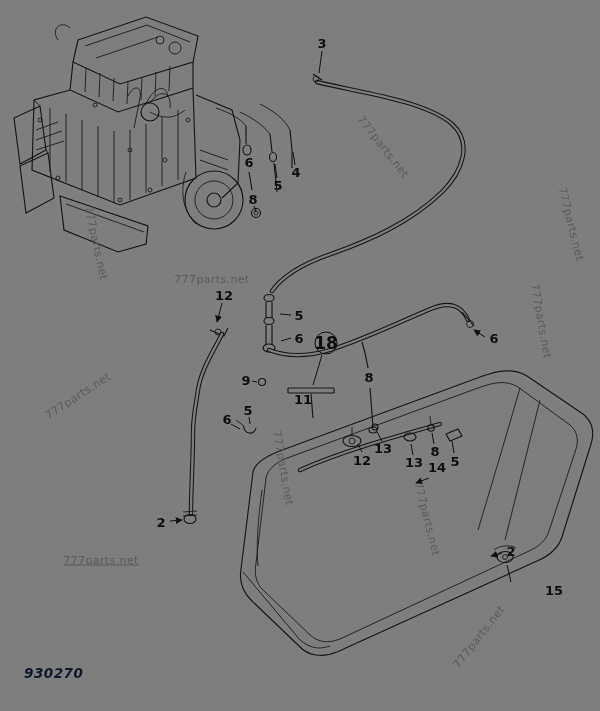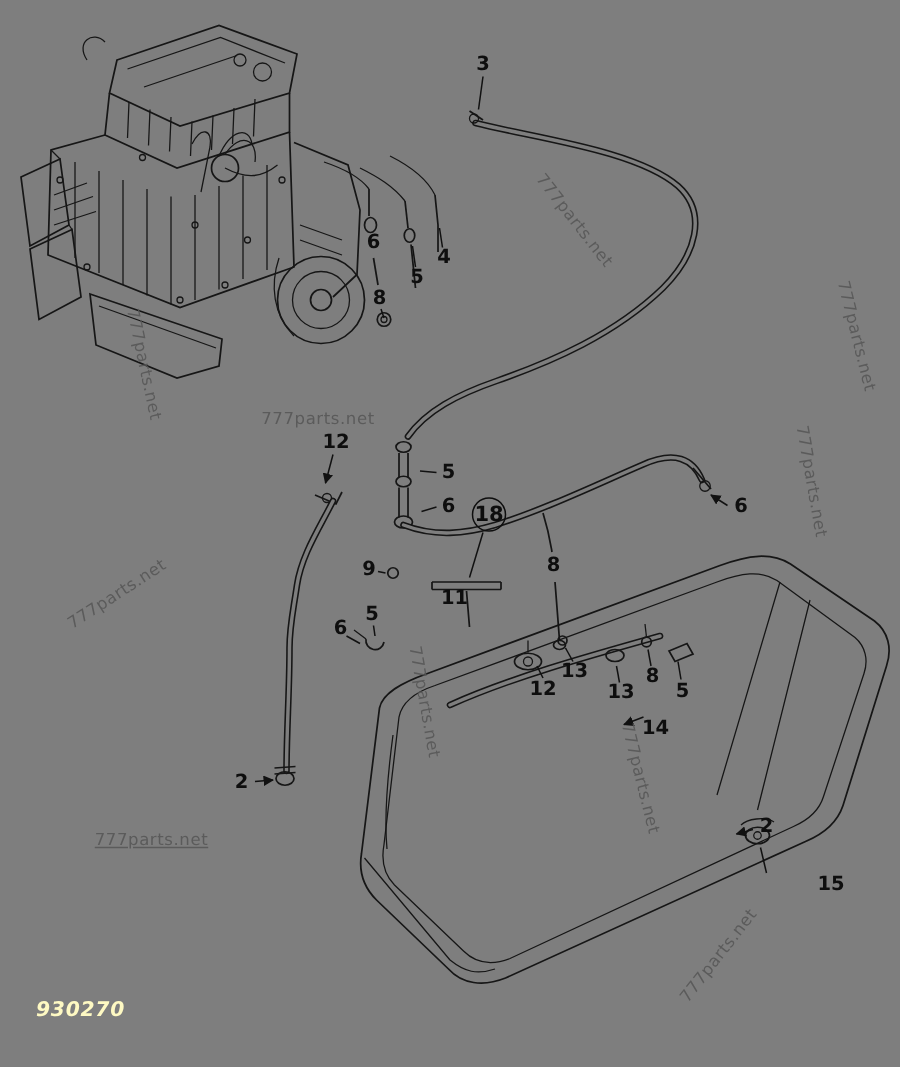--- a/index.html
+++ b/index.html
@@ -10,31 +10,31 @@
   .stage svg{position:absolute;left:0;top:0;}
   .layer{position:absolute;left:0;top:0;width:100%;height:100%;pointer-events:none;}
   .callout{
     position:absolute;transform:translate(-50%,-50%);
     font-family:"DejaVu Sans",sans-serif;font-weight:bold;font-size:13px;
     color:#0e0e0e;line-height:1;white-space:nowrap;
   }
   .callout.circled{
     border:1.6px solid #0e0e0e;border-radius:50%;
     width:21px;height:21px;display:flex;align-items:center;justify-content:center;
-    font-size:14px;
+    font-size:17px;
   }
   .wm{
     position:absolute;font-family:"DejaVu Sans",sans-serif;font-size:11px;
     white-space:nowrap;opacity:0.88;letter-spacing:0.4px;
   }
   .wm.underline{text-decoration:underline;}
   .fig-number{
     position:absolute;left:24px;top:665px;
     font-family:"DejaVu Sans",sans-serif;font-weight:bold;font-size:13.5px;
-    color:#fef9c3;letter-spacing:0.5px;font-style:italic;
+    color:#0f172a;letter-spacing:0.5px;font-style:italic;
   }
   
   .ln{fill:none;stroke:#161616;stroke-width:1.15;}
   .ln2{fill:none;stroke:#161616;stroke-width:0.85;}
   .ldr{fill:none;stroke:#111;stroke-width:1;}
   .hoseO{fill:none;stroke:#161616;stroke-width:4.4;stroke-linecap:round;}
   .hoseI{fill:none;stroke:#7e7e7e;stroke-width:2.3;stroke-linecap:round;}
 </style>
 </head>
 <body>
@@ -213,21 +213,21 @@
       <span class="callout" style="left: 303px; top: 399px;">11</span>
       <span class="callout" style="left: 248px; top: 410px;">5</span>
       <span class="callout" style="left: 227px; top: 419px;">6</span>
       <span class="callout" style="left: 369px; top: 377px;">8</span>
       <span class="callout" style="left: 494px; top: 338px;">6</span>
       <span class="callout" style="left: 161px; top: 522px;">2</span>
       <span class="callout" style="left: 362px; top: 460px;">12</span>
       <span class="callout" style="left: 383px; top: 448px;">13</span>
       <span class="callout" style="left: 414px; top: 462px;">13</span>
       <span class="callout" style="left: 435px; top: 451px;">8</span>
-      <span class="callout" style="left: 437px; top: 486px;">14</span>
+      <span class="callout" style="left: 437px; top: 467px;">14</span>
       <span class="callout" style="left: 455px; top: 461px;">5</span>
       <span class="callout" style="left: 511px; top: 551px;">2</span>
       <span class="callout" style="left: 512px; top: 590px; margin-left: 42px;">15</span>
     </div>
 
   <div class="layer">
       <span class="wm" style="left: 96px; top: 243px; transform: translate(-50%, -50%) rotate(78deg); color: rgb(87, 87, 87);">777parts.net</span>
       <span class="wm" style="left: 78px; top: 396px; transform: translate(-50%, -50%) rotate(-33deg); color: rgb(87, 87, 87);">777parts.net</span>
       <span class="wm" style="left: 383px; top: 147px; transform: translate(-50%, -50%) rotate(52deg); color: rgb(87, 87, 87);">777parts.net</span>
       <span class="wm" style="left: 571px; top: 224px; transform: translate(-50%, -50%) rotate(76deg); color: rgb(87, 87, 87);">777parts.net</span>

